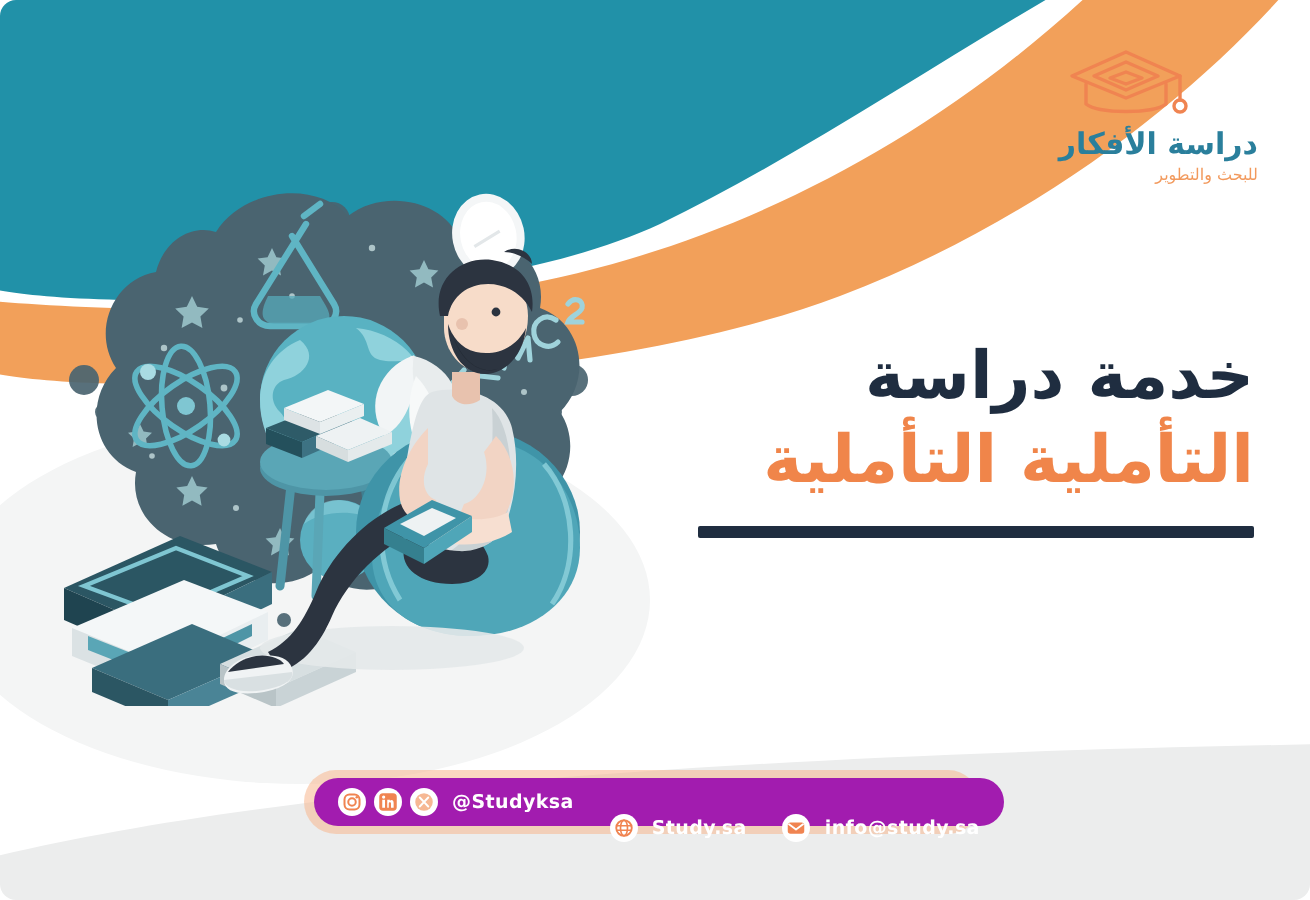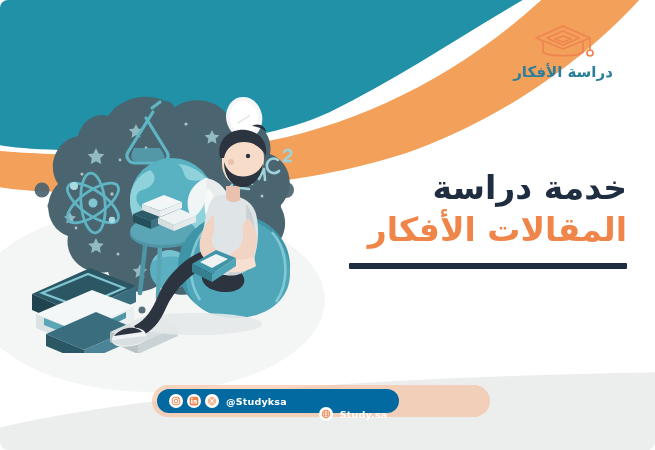--- a/index.html
+++ b/index.html
@@ -17,21 +17,20 @@
   }
 
   
   .bg-svg{position:absolute;inset:0;width:655px;height:450px;}
 
   
   .logo-block{
     position:absolute;
     right:26px; top:22px;
     width:132px;
-    text-align:center;
     direction:rtl;
   }
   .logo-cap{display:block;margin:0 auto 2px auto;}
   .logo-name{
     font-family:"DejaVu Sans", sans-serif;
     font-size:15px;font-weight:700;
     color:#2a7f9c;
     letter-spacing:0px;
     line-height:1.1;
     white-space:nowrap;
@@ -84,25 +83,25 @@
     width:338px;height:32px;
     background:#f7b68e;
     border-radius:16px;
     opacity:.55;
   }
   .contact-bar{
     position:absolute;
     left:157px; top:389px;
     height:24px;
     padding:0 12px;
-    background:#0369a1;
+    background:#a21caf;
     border-radius:12px;
     display:flex;align-items:center;
     direction:ltr;
-    gap:14px;
+    gap:0;
     box-sizing:border-box;
   }
   .c-group{display:flex;align-items:center;gap:4px;}
   .c-group + .c-group{margin-left:18px;margin-top:26px;}
   .c-ico{
     width:14px;height:14px;border-radius:50%;
     background:#ffffff;
     display:inline-flex;align-items:center;justify-content:center;
     flex:none;
   }
@@ -402,25 +401,26 @@
       <g fill="none" stroke="#f08451" stroke-width="1.7" stroke-linejoin="round" stroke-linecap="round">
         <path d="M31 4 L58 16 L31 27 L4 16 Z"></path>
         <path d="M11 20 L11 30 C17 35, 45 35, 51 30 L51 20"></path>
         <path d="M31 9 L47 16 L31 23 L15 16 Z"></path>
         <path d="M31 14 L39 17 L31 20 L23 17 Z"></path>
         <path d="M58 16 L58 28"></path>
       </g>
       <circle cx="58" cy="31" r="3" fill="none" stroke="#f08451" stroke-width="1.7"></circle>
     </svg>
     <div class="logo-name">دراسة الأفكار</div>
+    <div class="logo-sub">للبحث والتطوير</div>
   </div>
 
   <div class="headline">
     <div class="headline-line1">خدمة دراسة</div>
-    <div class="headline-line2">المقالات الأفكار</div>
+    <div class="headline-line2">التأملية التأملية</div>
     <div class="headline-rule"></div>
   </div>
 
   <div class="contact-glow"></div>
   <div class="contact-bar">
 
     <div class="c-group">
       <span class="c-ico">
         <svg width="10" height="10" viewBox="0 0 16 16">
           <rect x="2" y="2" width="12" height="12" rx="4" fill="none" stroke="#f08451" stroke-width="1.6"></rect>
@@ -449,16 +449,25 @@
       <span class="c-ico">
         <svg width="10" height="10" viewBox="0 0 16 16">
           <circle cx="8" cy="8" r="6.2" fill="none" stroke="#f08451" stroke-width="1.5"></circle>
           <ellipse cx="8" cy="8" rx="2.8" ry="6.2" fill="none" stroke="#f08451" stroke-width="1.3"></ellipse>
           <path d="M2 6.2 H14 M2 9.8 H14" stroke="#f08451" stroke-width="1.3"></path>
         </svg>
       </span>
       <span class="c-text">Study.sa</span>
     </div>
 
+    <div class="c-group">
+      <span class="c-ico">
+        <svg width="10" height="10" viewBox="0 0 16 16">
+          <rect x="1.4" y="3.6" width="13.2" height="9" rx="2.2" fill="#f08451"></rect>
+          <path d="M2.4 5 L8 9.2 L13.6 5" fill="none" stroke="#ffffff" stroke-width="1.5" stroke-linecap="round" stroke-linejoin="round"></path>
+        </svg>
+      </span>
+      <span class="c-text">info@study.sa</span>
+    </div>
 
   </div>
 
 </div>
 
 </body></html>

